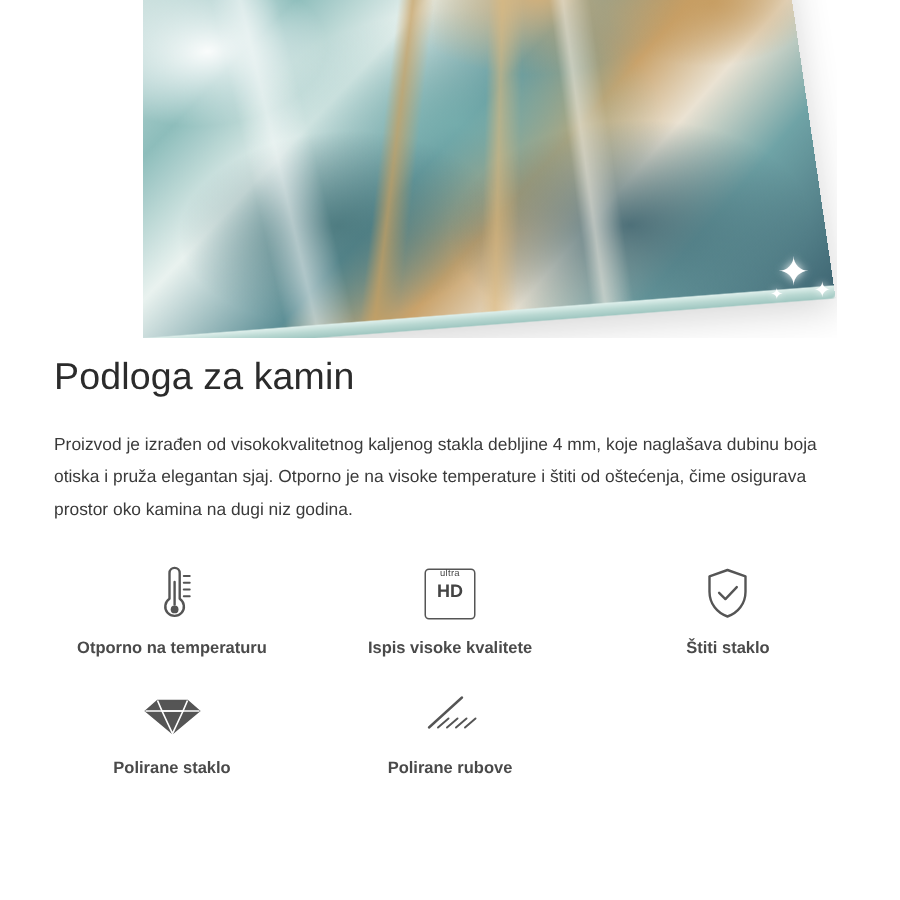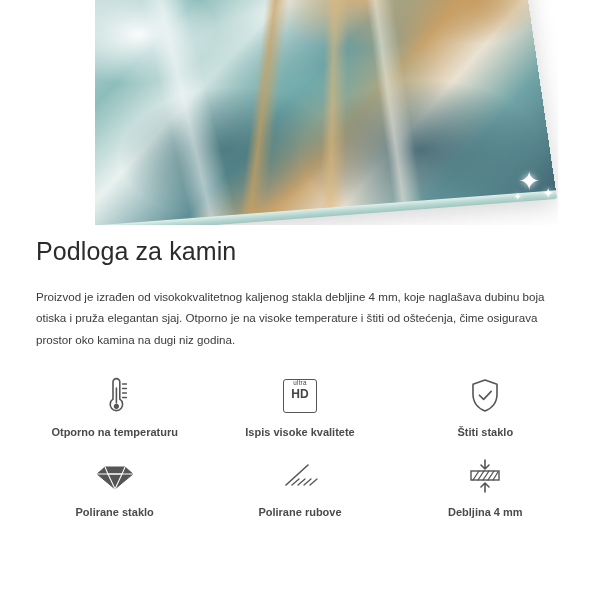--- a/index.html
+++ b/index.html
@@ -242,26 +242,15 @@
     <div class="feature">
       <div class="feature-icon">
         <svg width="44" height="34" viewBox="0 0 44 34">
           <path class="stroke" d="M8 26L30 6"></path>
           <path class="stroke-thin" d="M14 26l7-6M20 26l7-6M26 26l7-6M32 26l7-6"></path>
         </svg>
       </div>
       <div class="feature-label">Polirane rubove</div>
     </div>
 
-    <div class="feature">
-      <div class="feature-icon">
-        <svg width="44" height="40" viewBox="0 0 44 40">
-          <path class="stroke" d="M22 4v8M18 9l4 4 4-4"></path>
-          <rect x="8" y="15" width="28" height="9" fill="none" stroke="#555" stroke-width="1.4"></rect>
-          <path class="stroke-thin" d="M10 24l6-9M15 24l6-9M20 24l6-9M25 24l6-9M30 24l5-8"></path>
-          <path class="stroke" d="M22 36v-8M18 31l4-4 4 4"></path>
-        </svg>
-      </div>
-      <div class="feature-label">Debljina 4 mm</div>
-    </div>
 
   </div>
 </div>
 
 </body></html>

